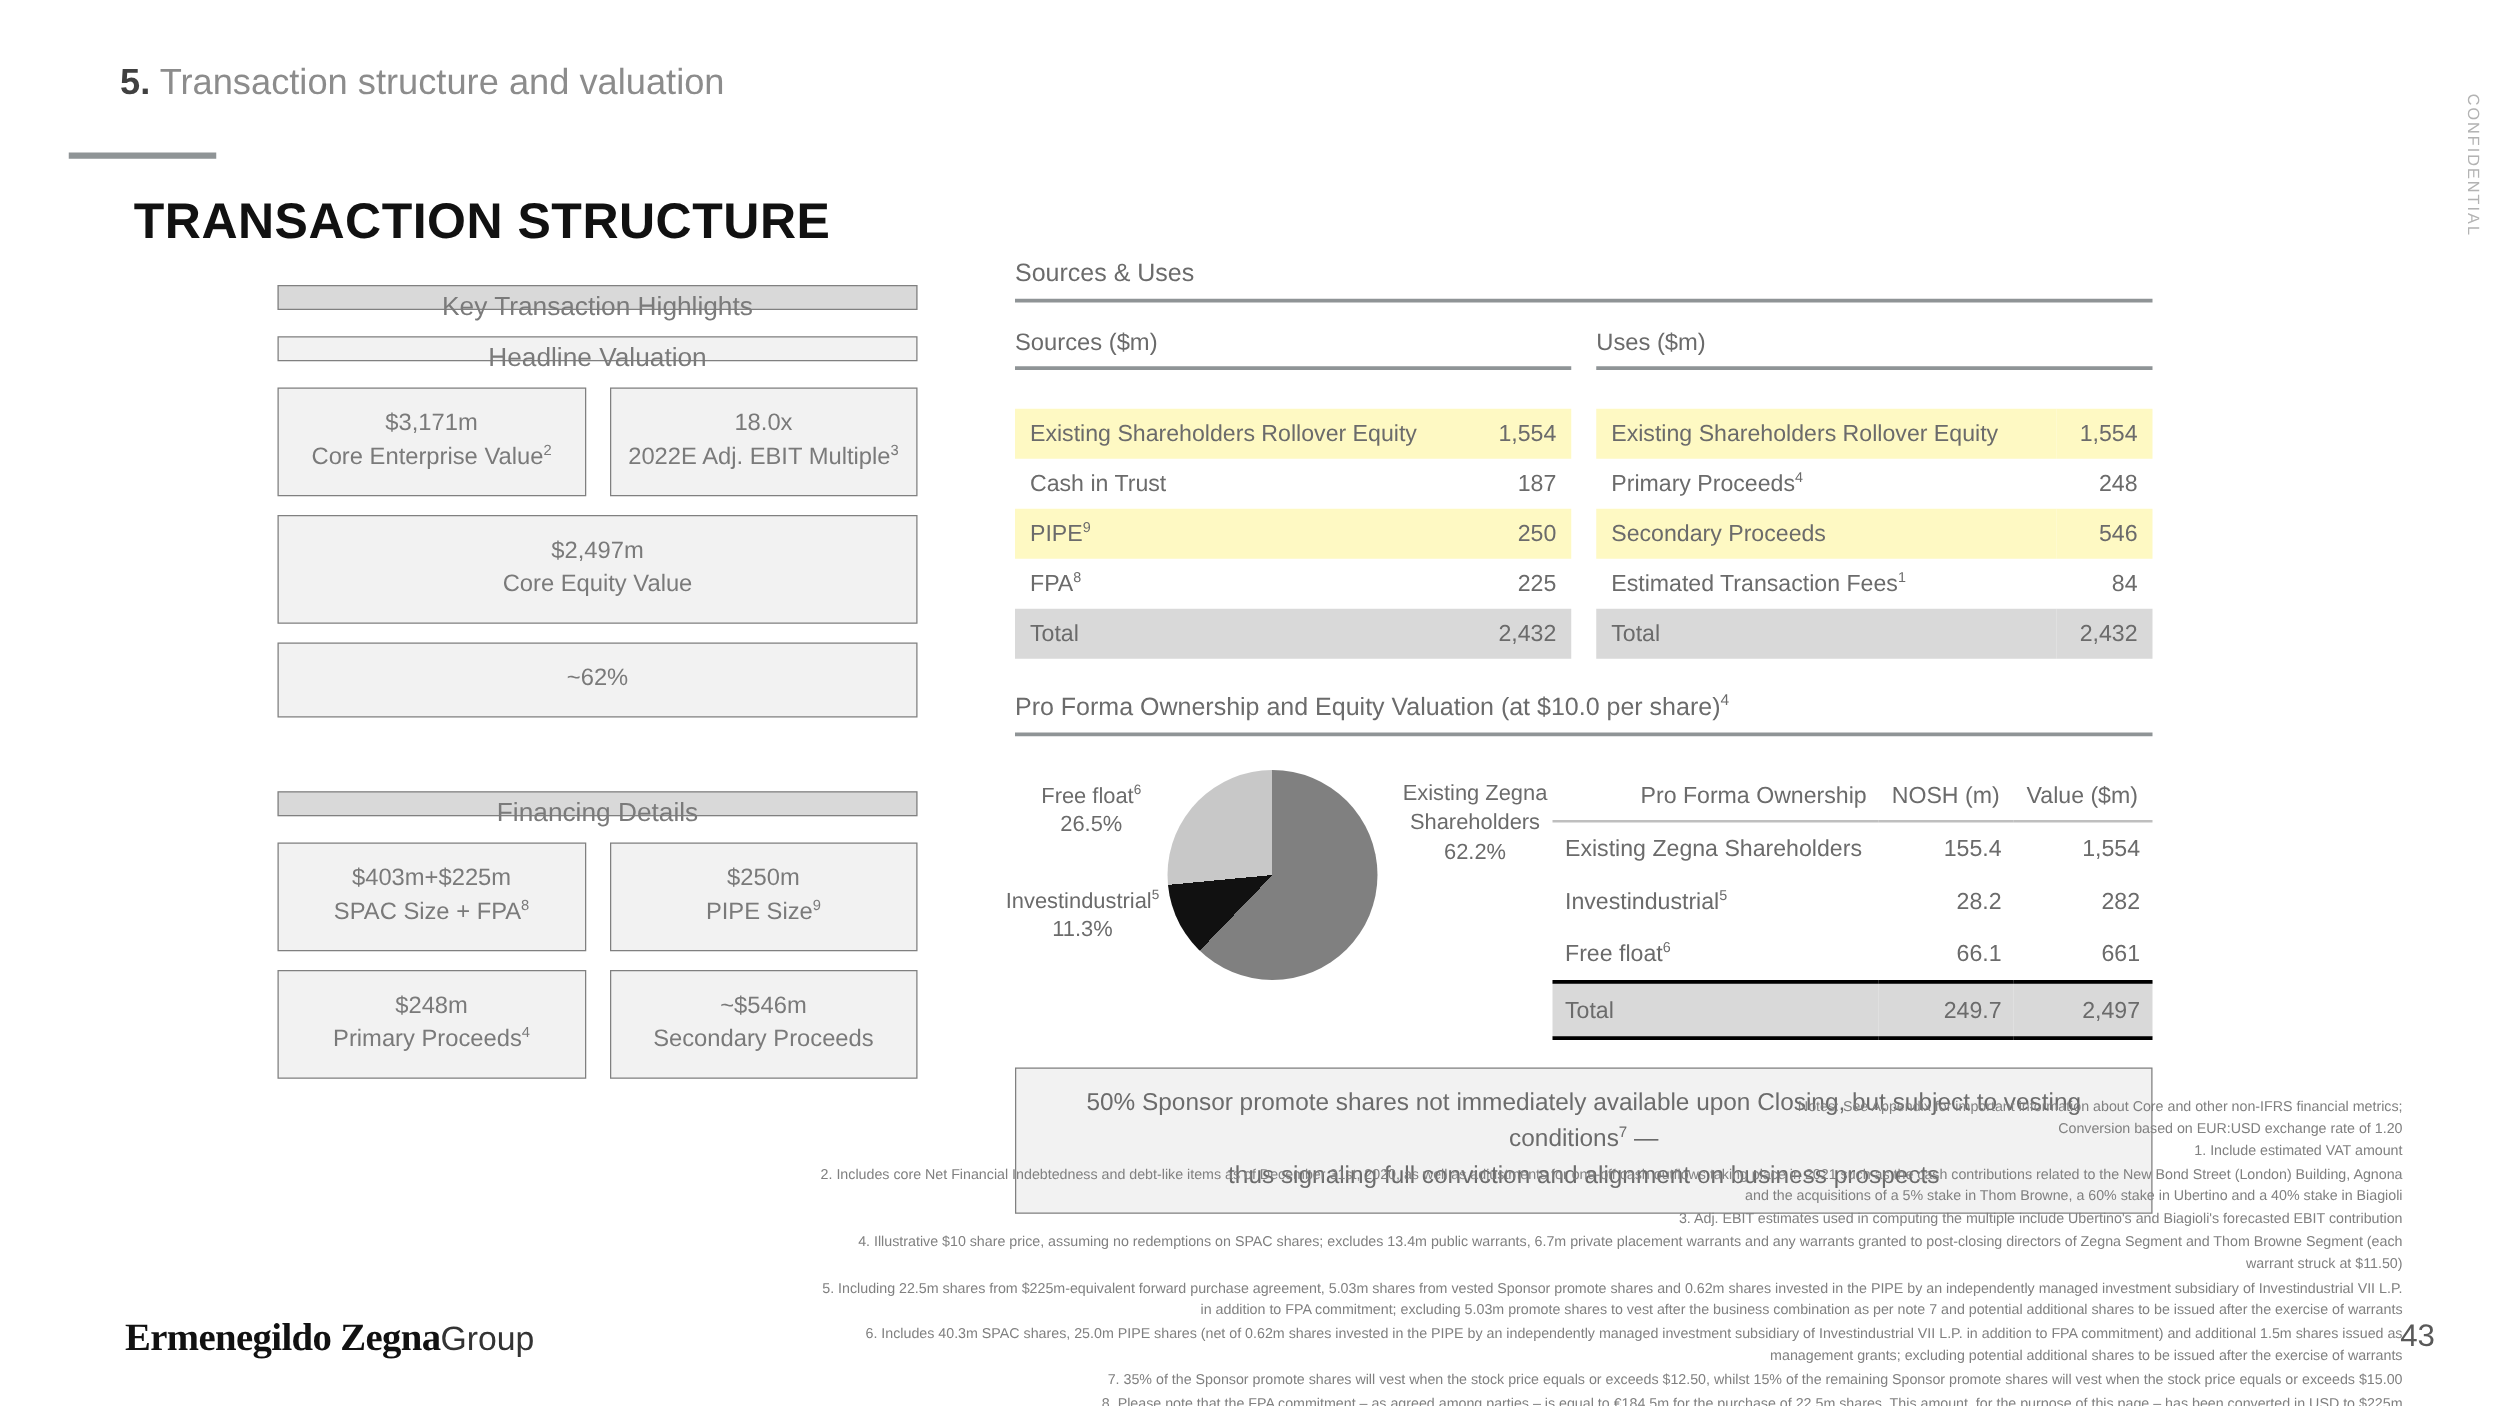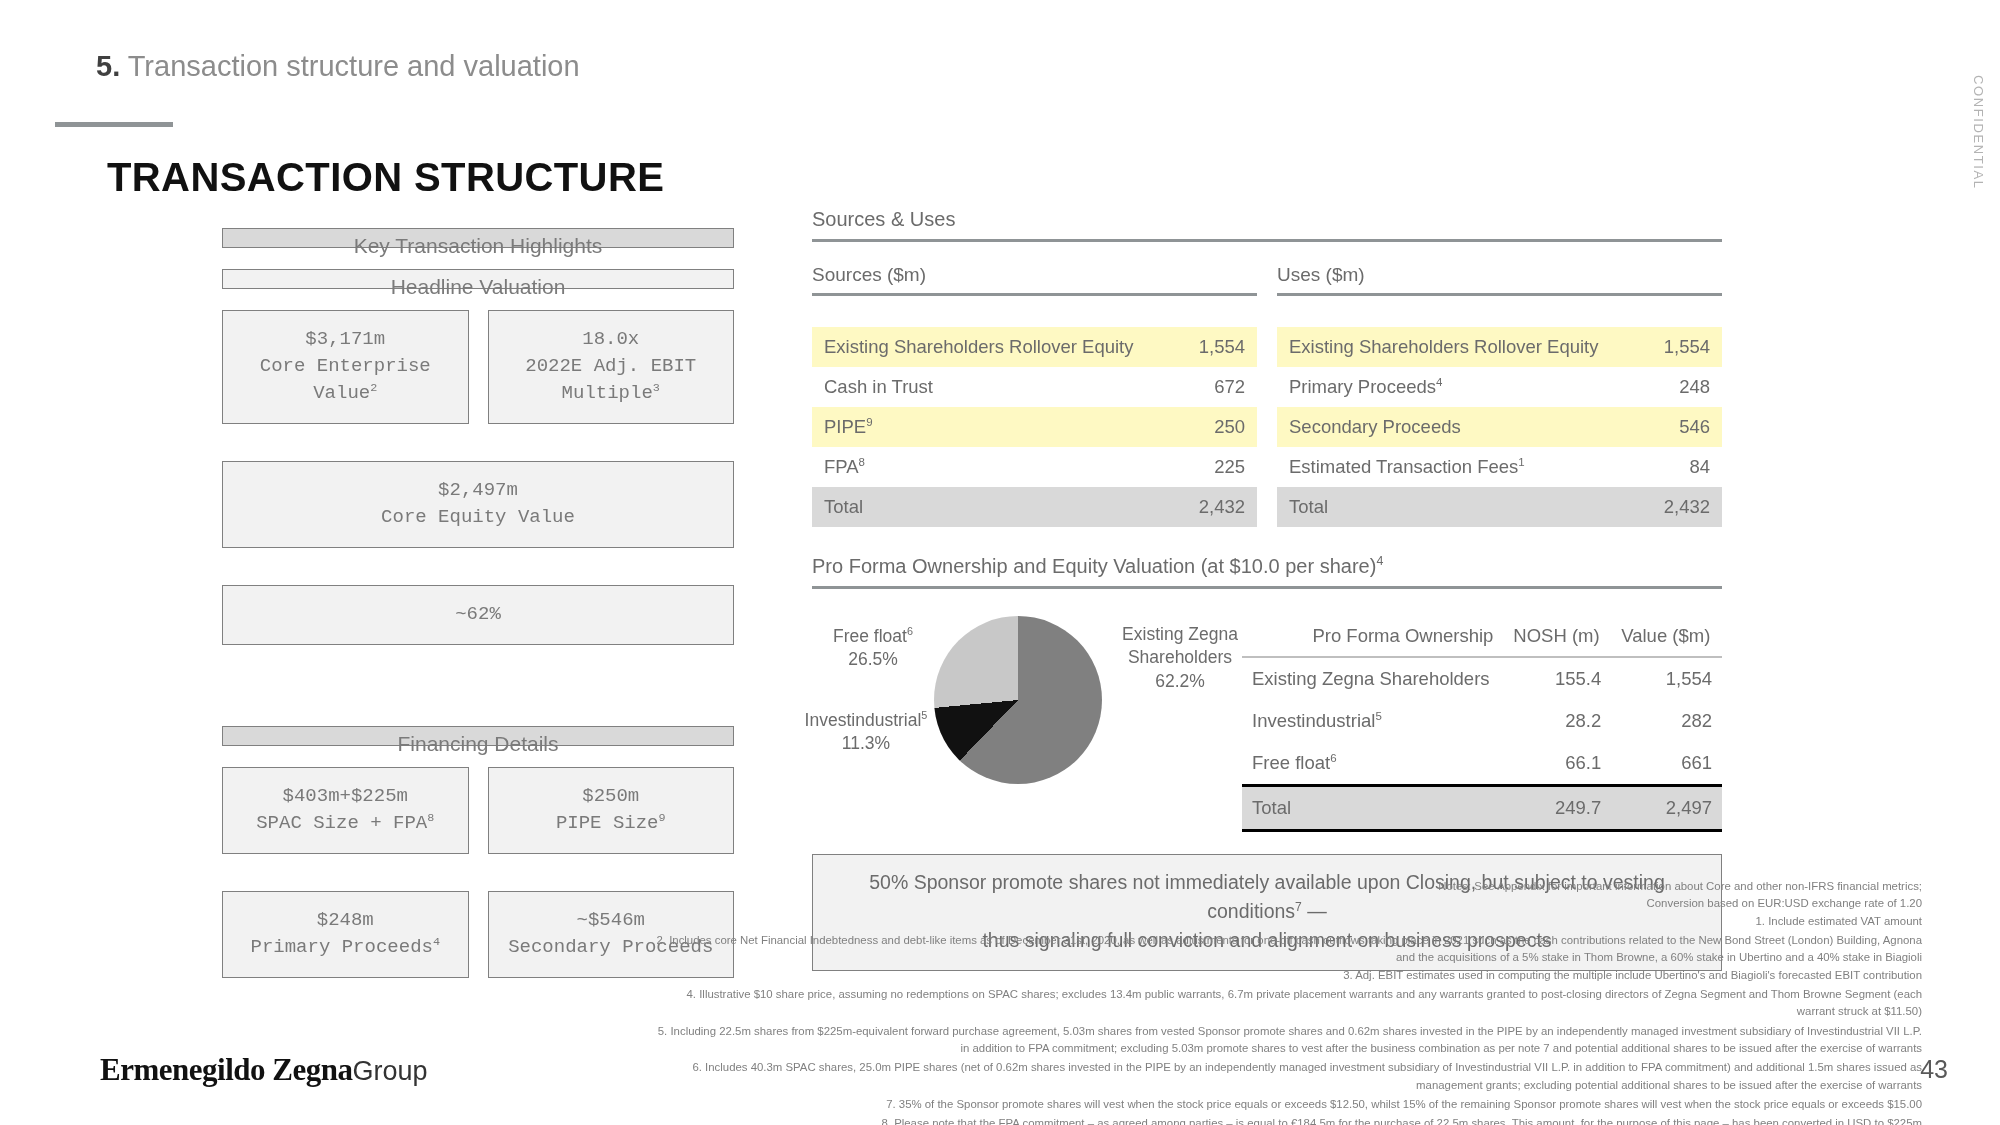--- a/index.html
+++ b/index.html
@@ -70,21 +70,21 @@
     border: 1.6px solid #808080;
     background: #d9d9d9;
     height: 20px;
     line-height: 33px;
     text-align: center;
     font-size: 21px;
     color: #7a7a7a;
     margin-bottom: 21px;
   }
   .band.light { background: #f2f2f2; }
-  .metric-row { display: flex; gap: 19px; margin-bottom: 37px; font-family: Liberation Mono, monospace; }
+  .metric-row { display: flex; gap: 19px; margin-bottom: 15px; }
   .metric {
     box-sizing: border-box;
     border: 1.6px solid #808080;
     background: #f2f2f2;
     flex: 1 1 0;
     padding: 15px 6px 16px;
     text-align: center;
     font-size: 19px;
     color: #7a7a7a;
     line-height: 1.42;
@@ -311,21 +311,21 @@
         <div class="su-head">Sources ($m)</div>
         <div class="su-head-rule"></div>
         <table class="su">
           <tbody>
             <tr class="alt">
               <td><span>Existing Shareholders Rollover Equity</span></td>
               <td class="num">1,554</td>
             </tr>
             <tr>
               <td><span>Cash in Trust</span></td>
-              <td class="num">672</td>
+              <td class="num">187</td>
             </tr>
             <tr class="alt">
               <td><span>PIPE</span><sup>9</sup></td>
               <td class="num">250</td>
             </tr>
             <tr>
               <td><span>FPA</span><sup>8</sup></td>
               <td class="num">225</td>
             </tr>
             <tr class="total">

